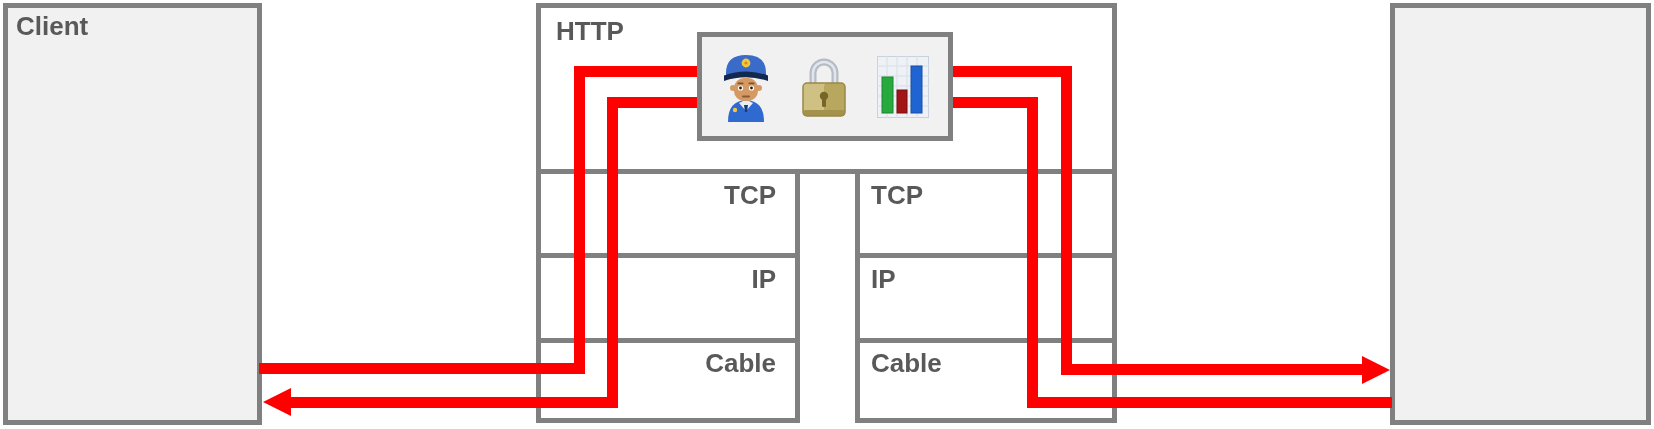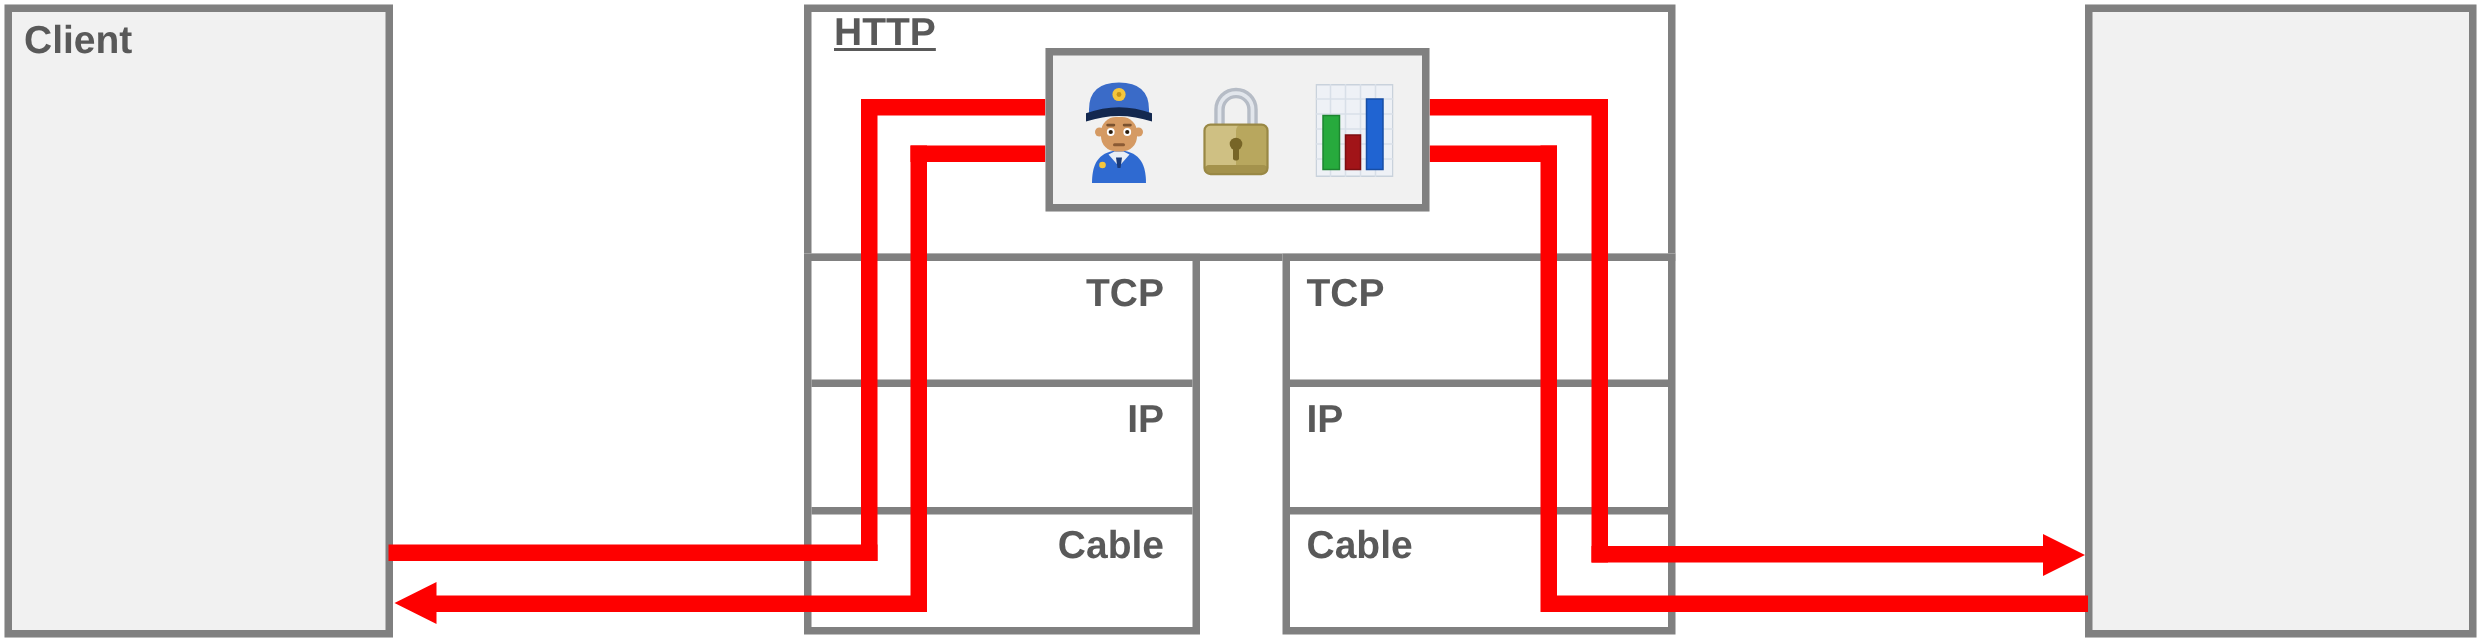--- a/index.html
+++ b/index.html
@@ -26,21 +26,21 @@
 <body>
 
 <div class="canvas">
 
   <div class="box panel-fill" style="left:3px;top:3px;width:259px;height:422px;"></div>
   <div class="label" style="left:16px;top:11px;">Client</div>
 
   <div class="box panel-fill" style="left:1390px;top:3px;width:261px;height:422px;"></div>
 
   <div class="box white-fill" style="left:536px;top:3px;width:581px;height:171px;"></div>
-  <div class="label" style="left:556px;top:6px;text-decoration:underline;">HTTP</div>
+  <div class="label" style="left:556px;top:16px;">HTTP</div>
 
   <div class="box white-fill" style="left:536px;top:169px;width:264px;height:254px;"></div>
   <div class="divider" style="left:541px;top:253px;width:254px;"></div>
   <div class="divider" style="left:541px;top:338px;width:254px;"></div>
   <div class="label right-col" style="left:541px;top:180px;">TCP</div>
   <div class="label right-col" style="left:541px;top:264px;">IP</div>
   <div class="label right-col" style="left:541px;top:348px;">Cable</div>
 
   <div class="box white-fill" style="left:855px;top:169px;width:262px;height:254px;"></div>
   <div class="divider" style="left:860px;top:253px;width:252px;"></div>

